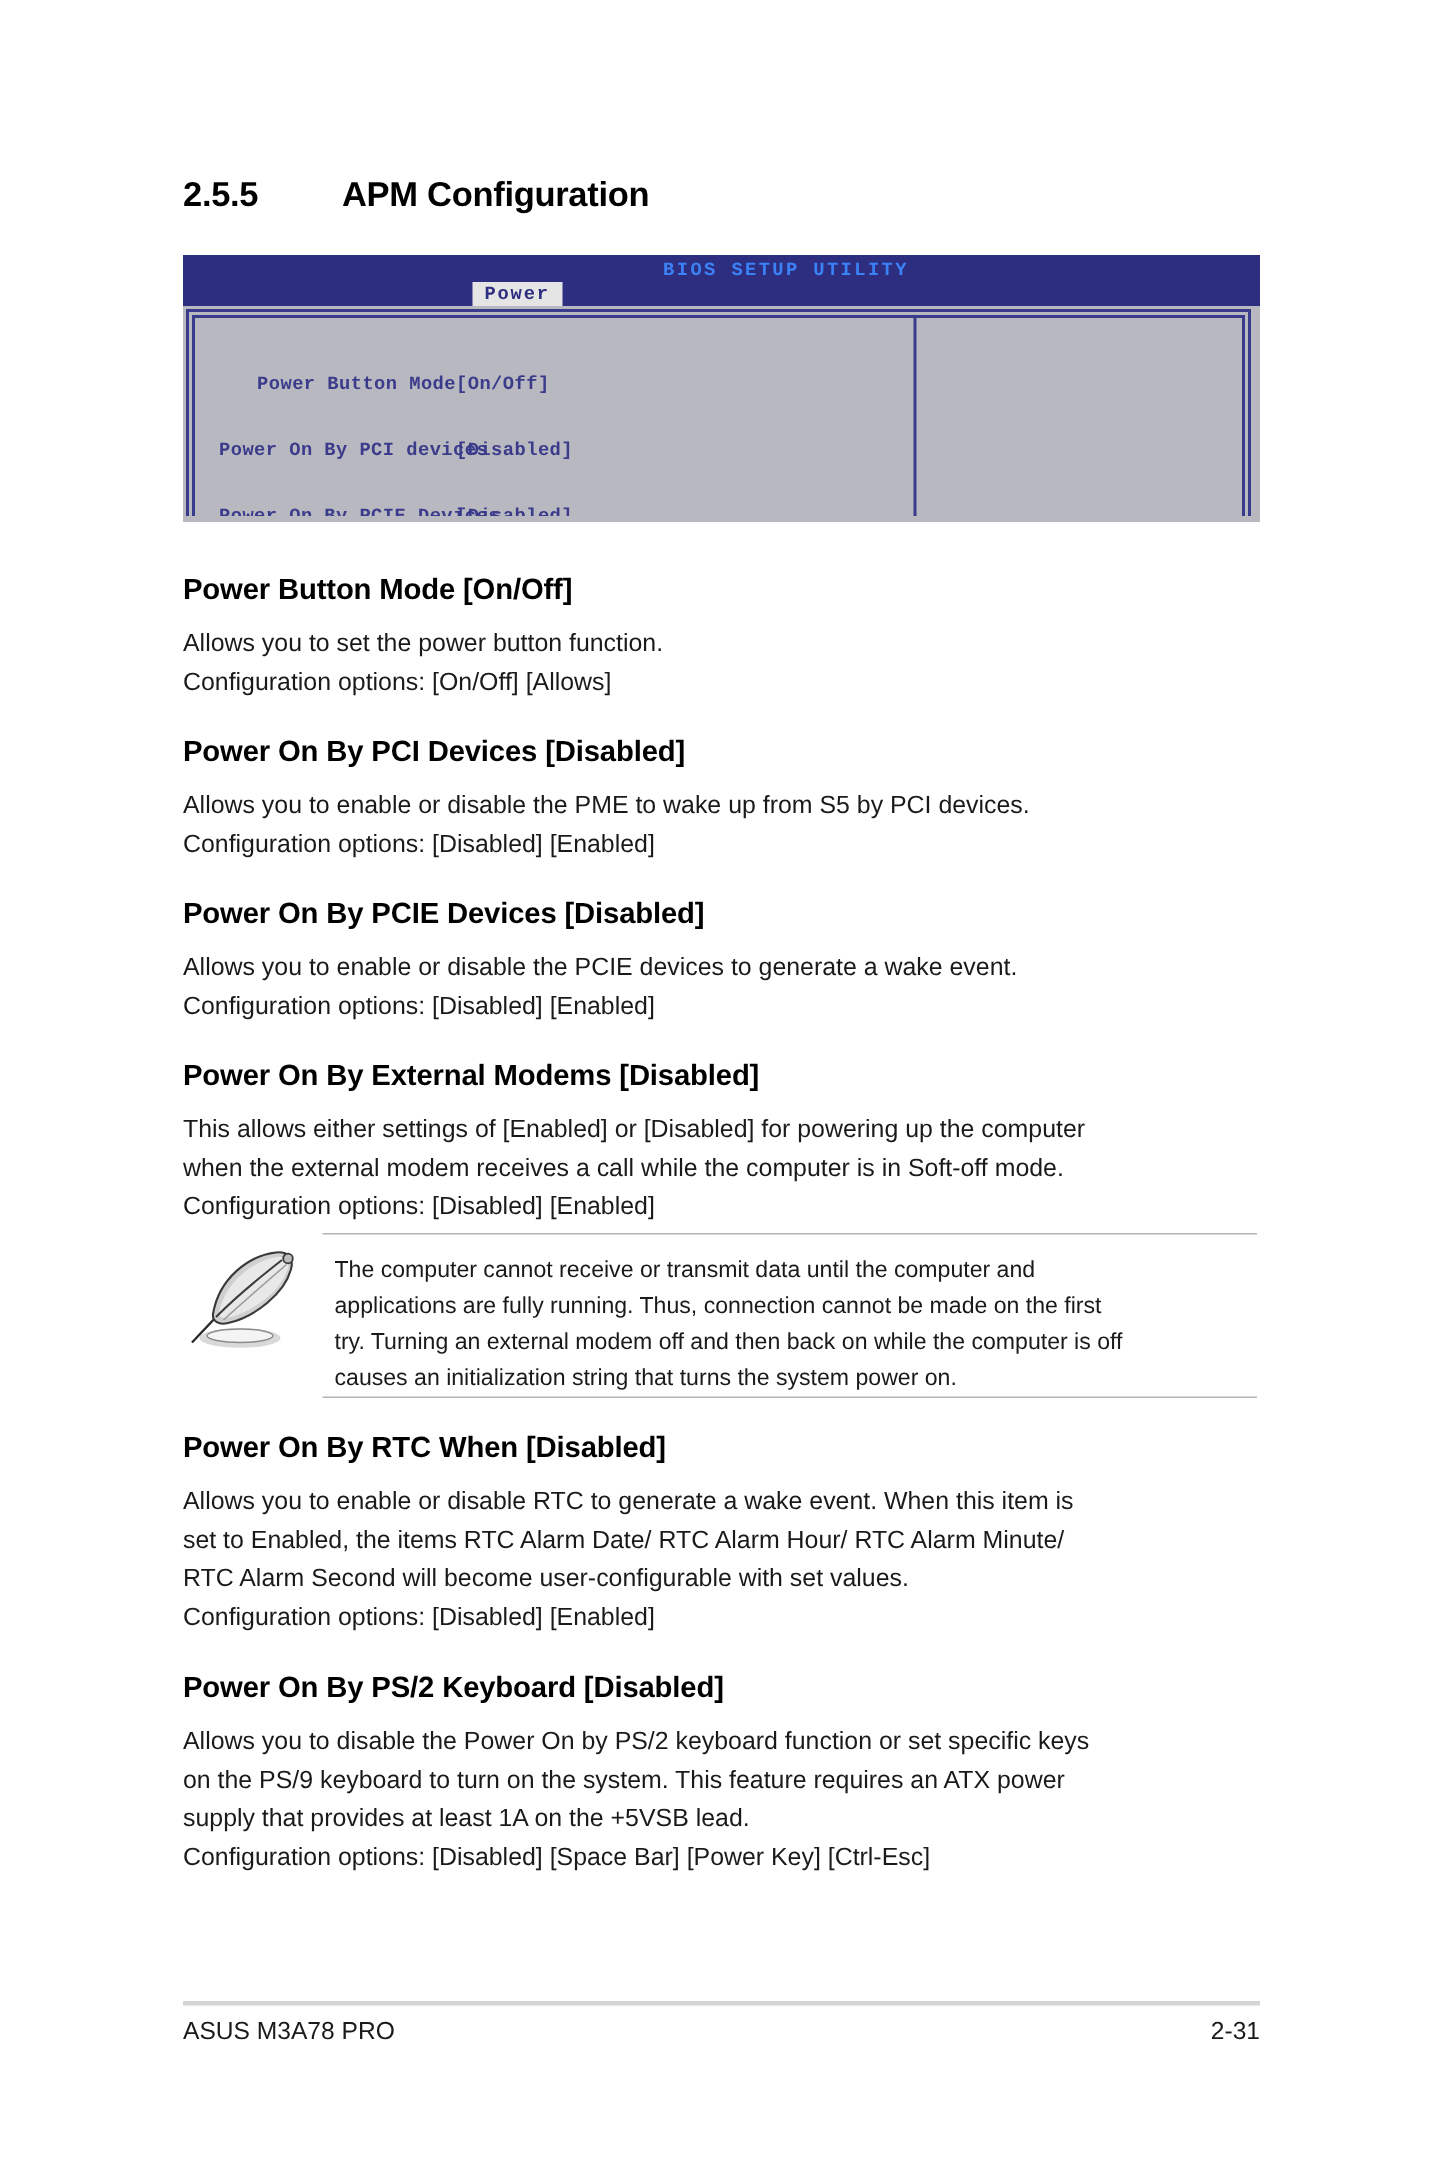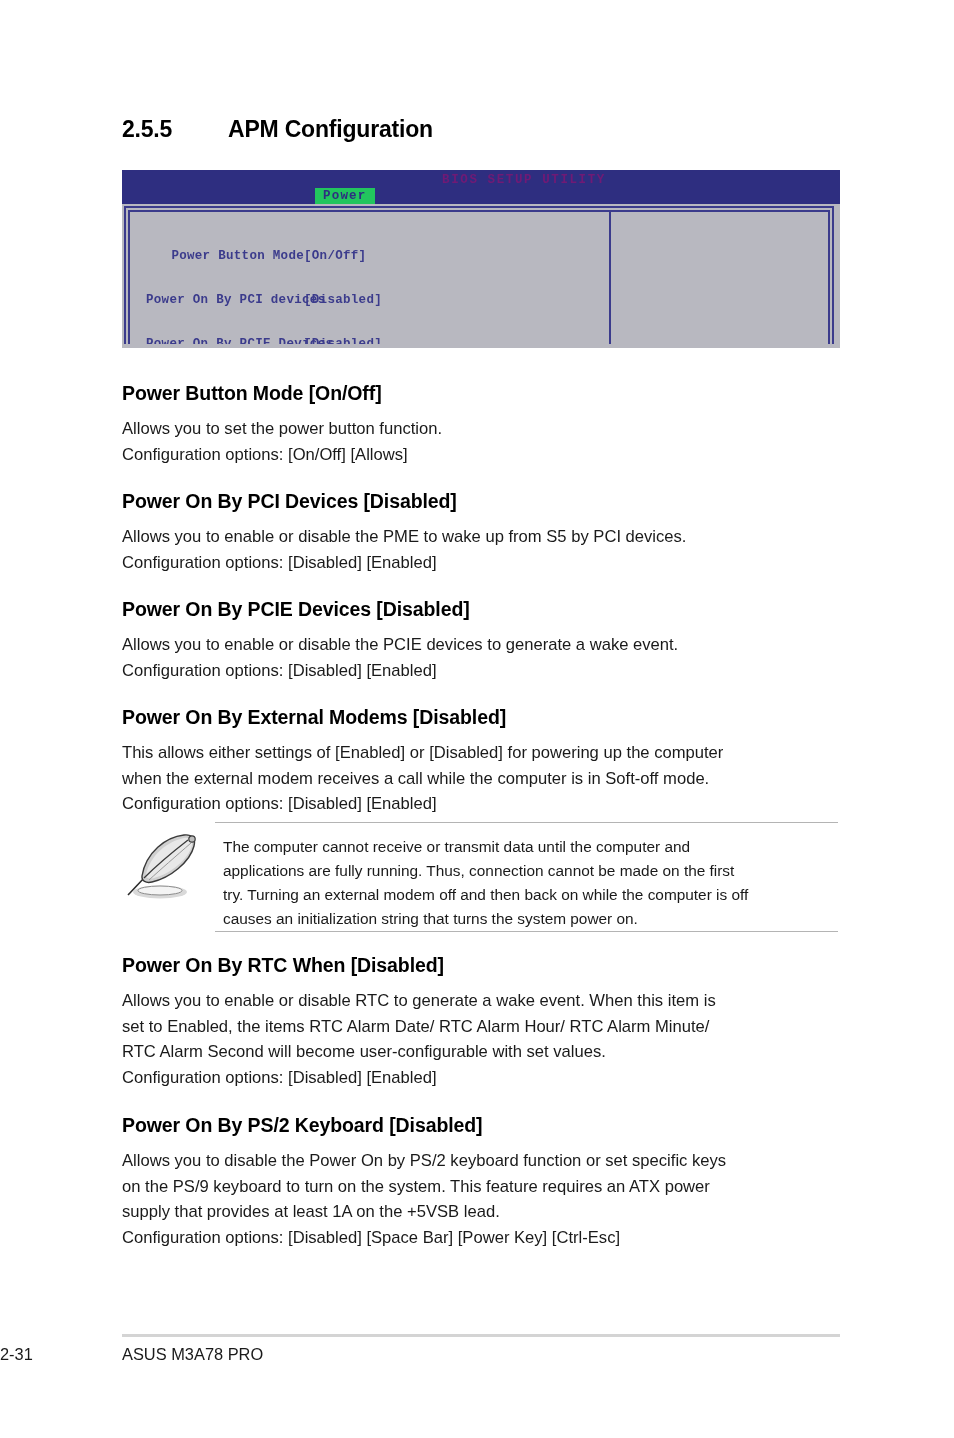--- a/index.html
+++ b/index.html
@@ -59,29 +59,29 @@
   }
   .bios-title {
     position: absolute;
     left: 0; top: 3px;
     width: 804px;
     text-align: center;
     font-family: "Liberation Mono", "DejaVu Sans Mono", monospace;
     font-weight: bold;
     font-size: 12.5px;
     letter-spacing: 1.6px;
-    color: #701a75;
+    color: #3b82f6;
   }
   .bios-tab {
     position: absolute;
     left: 193px;
     top: 18px;
     height: 16px;
     padding: 0 8px 0 8px;
-    background: #22c55e;
+    background: #e5e5e5;
     font-family: "Liberation Mono", "DejaVu Sans Mono", monospace;
     font-weight: bold;
     font-size: 12.5px;
     letter-spacing: 1.2px;
     color: #2e2e80;
     line-height: 16px;
   }
 
   .bios-body {
     position: absolute;
@@ -226,20 +226,21 @@
     left: 122px;
     top: 1345px;
     font-size: 16.4px;
     color: #1a1a1a;
   }
   .footer-right {
     position: absolute;
     left: 0;
     top: 1345px;
     width: 840px;
+    text-align: right;
     font-size: 16.4px;
     color: #1a1a1a;
   }
 </style>
 </head>
 <body>
 
 <div class="page">
 
   <div class="section-head">

